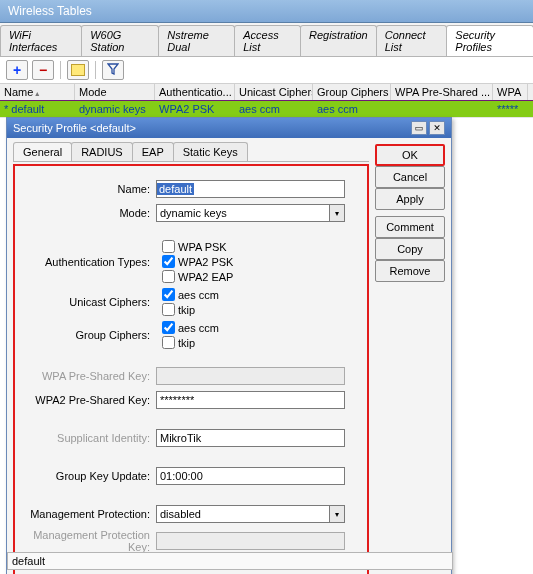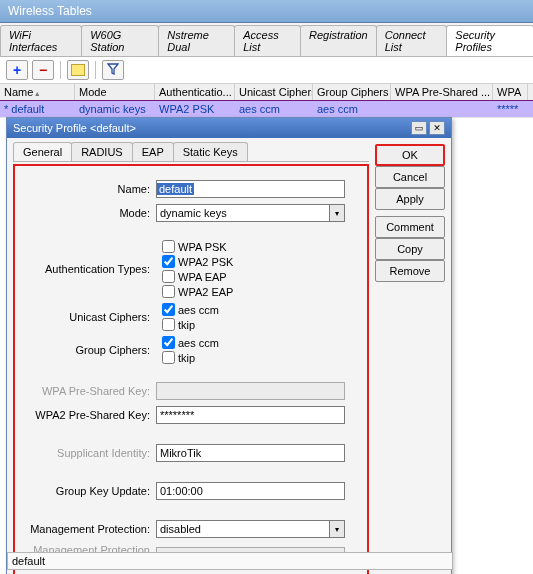--- a/index.html
+++ b/index.html
@@ -68,21 +68,21 @@
     font-size:11px;
   }
   .gh {
     border-right:1px solid #d0d0d0;
     padding:2px 4px;
     white-space:nowrap;
     overflow:hidden;
   }
   .grid-row {
     display:flex;
-    background:#c4b5fd;
+    background:#84cc16;
     color:#0a3fa8;
     font-size:11px;
     border-bottom:1px solid #e5e5e5;
   }
   .gc { padding:2px 4px; overflow:hidden; white-space:nowrap; }
   .col-name{width:75px}
   .col-mode{width:80px}
   .col-auth{width:80px}
   .col-uni{width:78px}
   .col-grp{width:78px}
@@ -292,24 +292,20 @@
             <label class="chk">
                 <input type="checkbox" style=""> 
                 <span>WPA PSK</span>
               </label>
             <label class="chk">
                 <input type="checkbox" checked="" style=""> 
                 <span>WPA2 PSK</span>
               </label>
             <label class="chk">
                 <input type="checkbox" style=""> 
-                <span>WPA EAP</span>
-              </label>
-            <label class="chk">
-                <input type="checkbox" style=""> 
                 <span>WPA2 EAP</span>
               </label>
           </div>
         </div>
 
         <div class="form-row tight">
           <div class="form-label">Unicast Ciphers:</div>
           <div class="chk-group">
             <label class="chk">
                 <input type="checkbox" checked="" style=""> 

